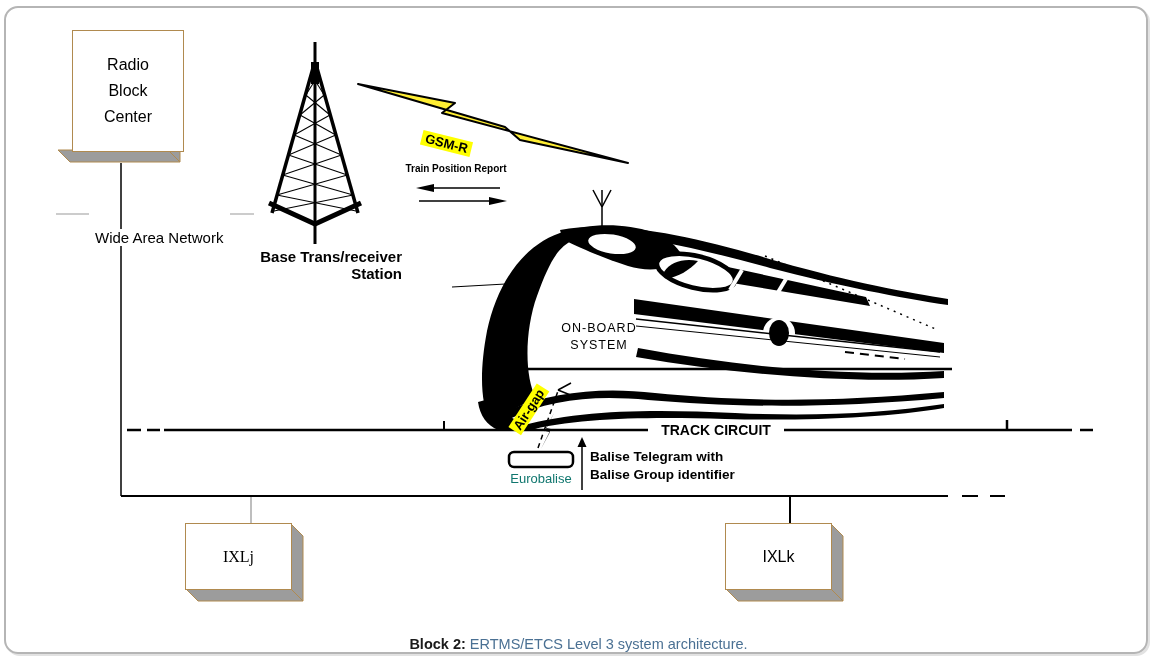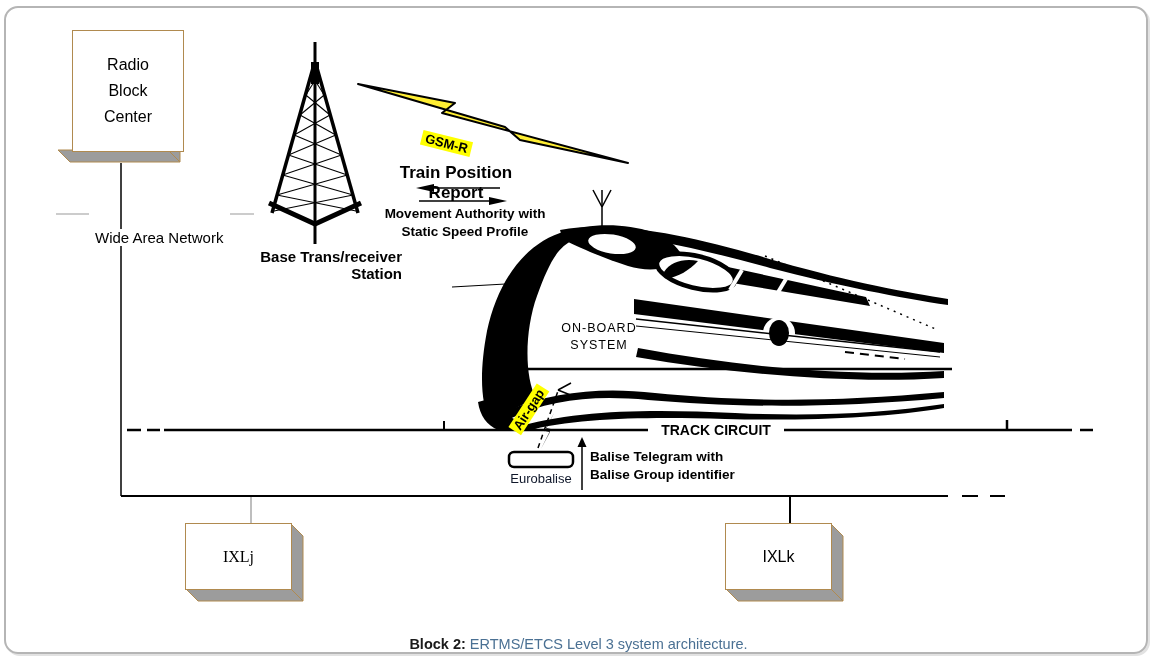--- a/index.html
+++ b/index.html
@@ -8,31 +8,31 @@
   .frame{position:absolute;left:4px;top:6px;width:1140px;height:644px;
          border:2px solid #b5b5b5;border-radius:14px;box-shadow:2px 2px 0 #e2e2e2;}
   svg.layer{position:absolute;left:0;top:0;}
   .lbl{position:absolute;white-space:pre-line;}
   .b{font-weight:bold;}
   .node-box{position:absolute;background:#fff;border:1.5px solid #b08a4f;
             display:flex;align-items:center;justify-content:center;
             text-align:center;font-size:16px;line-height:26px;}
   .wan{left:92px;top:205px;font-size:15px;background:#fff;padding:0 3px;margin-top:24px;}
   .base-station{left:212px;top:248px;width:190px;text-align:right;font-size:15px;}
-  .tpr{left:376px;top:163px;width:160px;text-align:center;font-size:17px;}
+  .tpr{left:376px;top:163px;width:160px;text-align:center;font-size:10px;}
   .ma{left:372px;top:205px;width:186px;text-align:center;font-size:13.5px;line-height:18px;}
   .gsmr{left:421px;top:136px;background:#ffff00;padding:0 4px;font-size:13px;
         transform:rotate(14deg);transform-origin:center;}
   .obs{left:552px;top:320px;width:94px;text-align:center;font-size:12.5px;
        line-height:17px;letter-spacing:1px;}
   .airgap{left:503px;top:402px;background:#ffff00;padding:0 3px;font-size:13px;
           transform:rotate(-57deg);transform-origin:center;}
   .track-circuit{left:649px;top:422px;width:134px;text-align:center;font-size:14px;
                  background:#fff;}
-  .eurobalise{left:502px;top:471px;width:78px;text-align:center;font-size:13px;color:#0f172a;}
+  .eurobalise{left:502px;top:471px;width:78px;text-align:center;font-size:13px;color:#0f766e;}
   .balise-telegram{left:590px;top:448px;font-size:13.5px;line-height:17.5px;}
   .caption{left:0;top:620px;width:1157px;text-align:center;font-size:14.5px;}
   .caption .cap-b{font-weight:bold;color:#1b1b1b;}
   .caption .cap-t{color:#4a7093;}
   .rbc{left:72px;top:30px;width:110px;height:120px;}
   .ixlj{left:185px;top:523px;width:105px;height:65px;font-family:Liberation Serif, serif;}
   .ixlk{left:725px;top:523px;width:105px;height:65px;}
 </style>
 </head>
 <body>
@@ -164,22 +164,20 @@
     <span>IXLj</span>
   </div>
   <div class="node-box ixlk">
     <span>IXLk</span>
   </div>
 
   <div class="lbl wan">Wide Area Network</div>
   <div class="lbl b base-station">Base Trans/receiver Station</div>
   <div class="lbl b gsmr">GSM-R</div>
   <div class="lbl b tpr">Train Position Report</div>
-  <div class="lbl b ma">Movement Authority with
-Static Speed Profile</div>
   <div class="lbl obs">ON-BOARD
 SYSTEM</div>
   <div class="lbl b airgap">Air-gap</div>
   <div class="lbl b track-circuit">TRACK CIRCUIT</div>
   <div class="lbl eurobalise">Eurobalise</div>
   <div class="lbl b balise-telegram">Balise Telegram with
 Balise Group identifier</div>
 
   <div class="lbl caption">
     <span class="cap-b">Block 2:</span><span class="cap-t"> ERTMS/ETCS Level 3 system architecture.</span>

